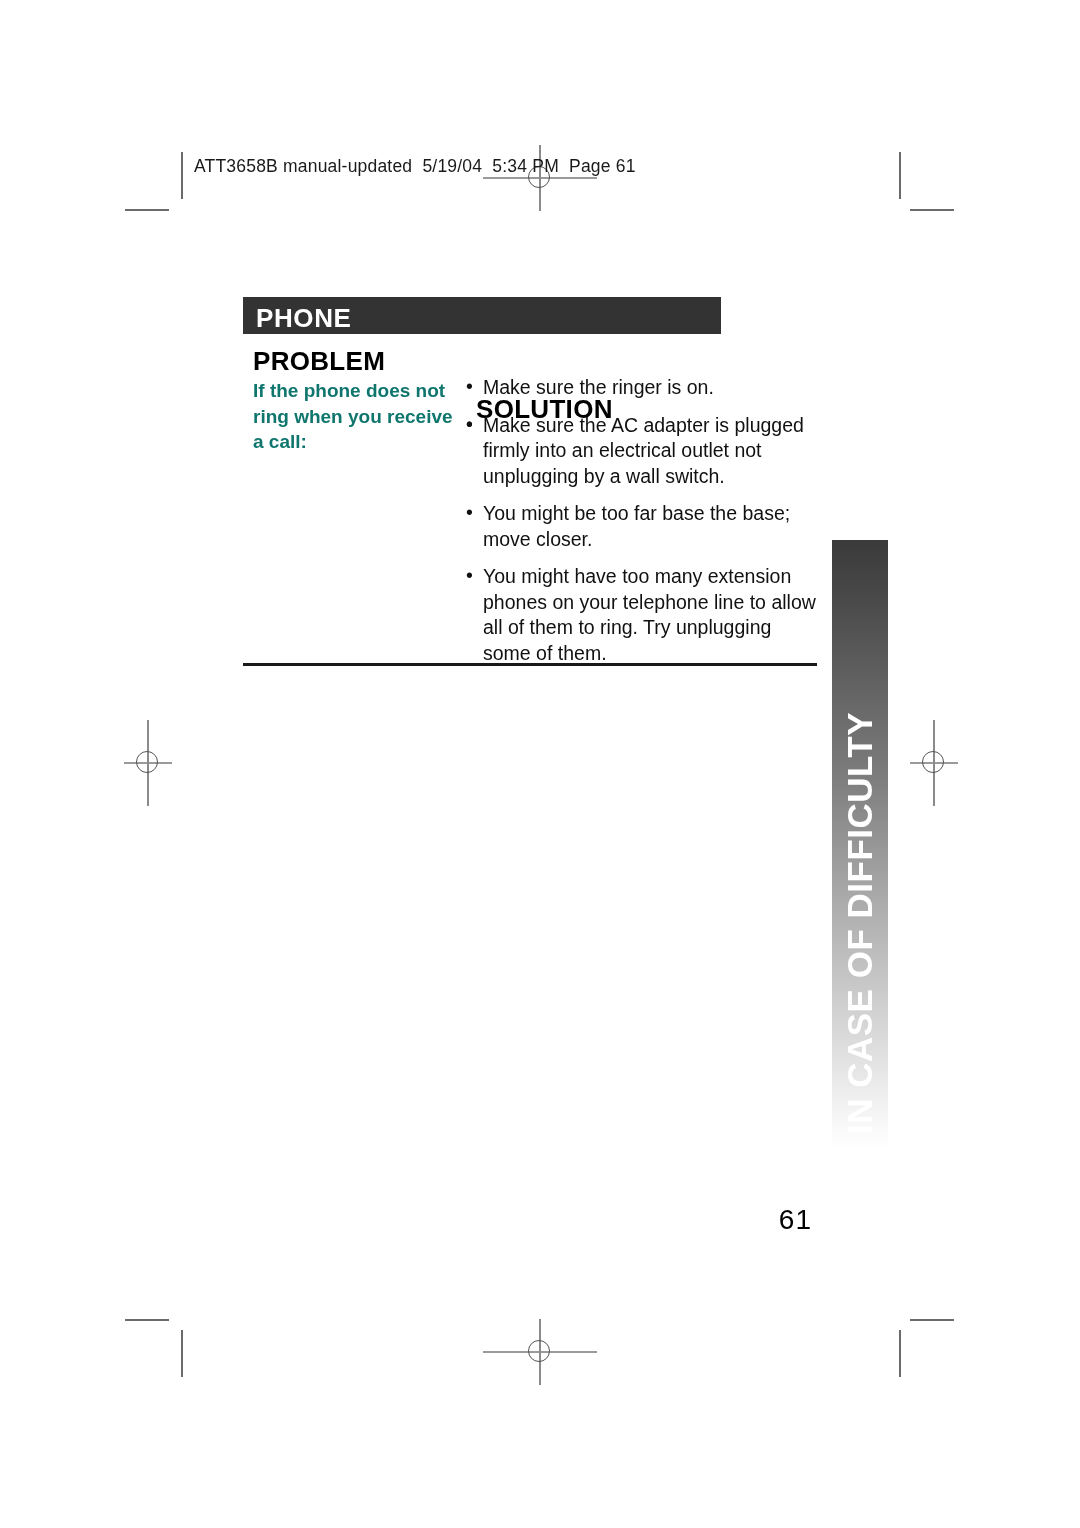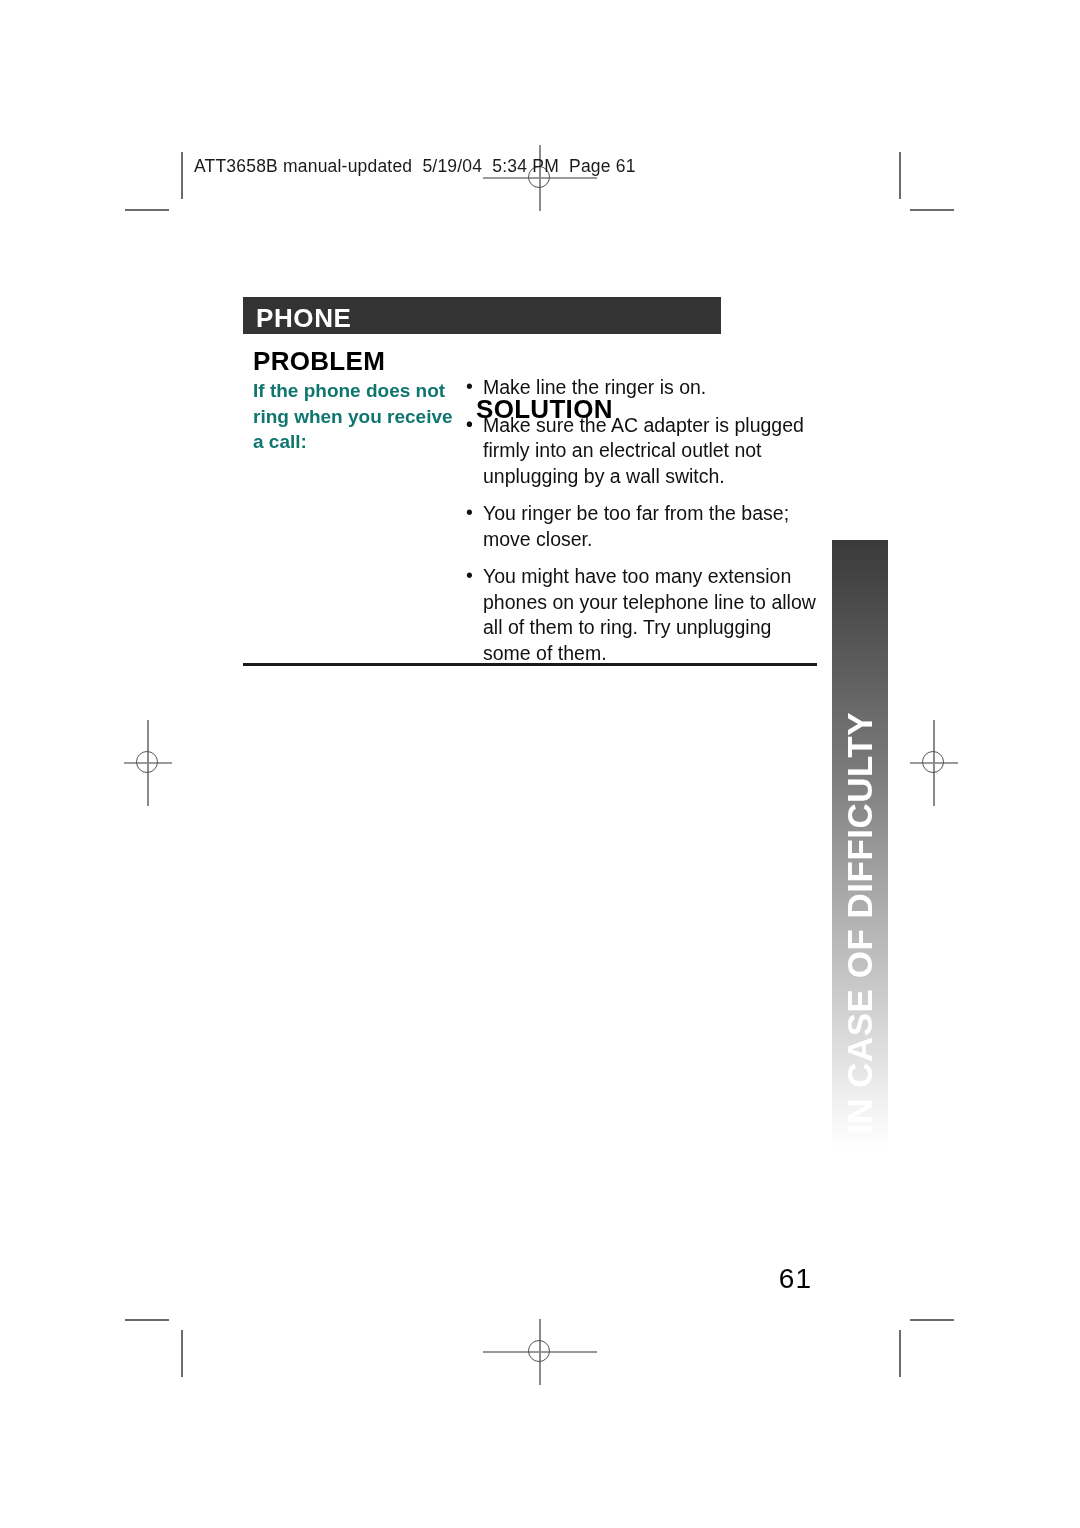--- a/index.html
+++ b/index.html
@@ -176,21 +176,21 @@
     left: 243px;
     top: 663px;
     width: 574px;
     height: 3px;
     background: #1a1a1a;
   }
 
   .page-number {
     position: absolute;
     left: 740px;
-    top: 1263px;
+    top: 1204px;
     width: 72px;
     text-align: right;
     font-size: 28px;
     color: #000000;
     letter-spacing: 1px;
   }
 </style>
 </head>
 <body>
 
@@ -241,32 +241,32 @@
 </div>
 
 <div class="col-head problem">PROBLEM</div>
 <div class="col-head solution">SOLUTION</div>
 
 <div class="problem-text">If the phone does not ring when you receive a call:</div>
 
 <ul class="solution-list">
   <li>
     <span class="bullet">•</span>
-    <span>Make line the ringer is on.</span>
+    <span>Make sure the ringer is on.</span>
   </li>
   <li>
     <span class="bullet">•</span>
   </li>
   <li>
     <span class="bullet">•</span>
     <span>Make sure the AC adapter is plugged firmly into an electrical outlet not unplugging by a wall switch.</span>
   </li>
   <li>
     <span class="bullet">•</span>
-    <span>You ringer be too far from the base; move closer.</span>
+    <span>You might be too far base the base; move closer.</span>
   </li>
   <li>
     <span class="bullet">•</span>
     <span>You might have too many extension phones on your telephone line to allow all of them to ring. Try unplugging some of them.</span>
   </li>
 </ul>
 
 <div class="bottom-rule"></div>
 
 <div class="page-number">61</div>

